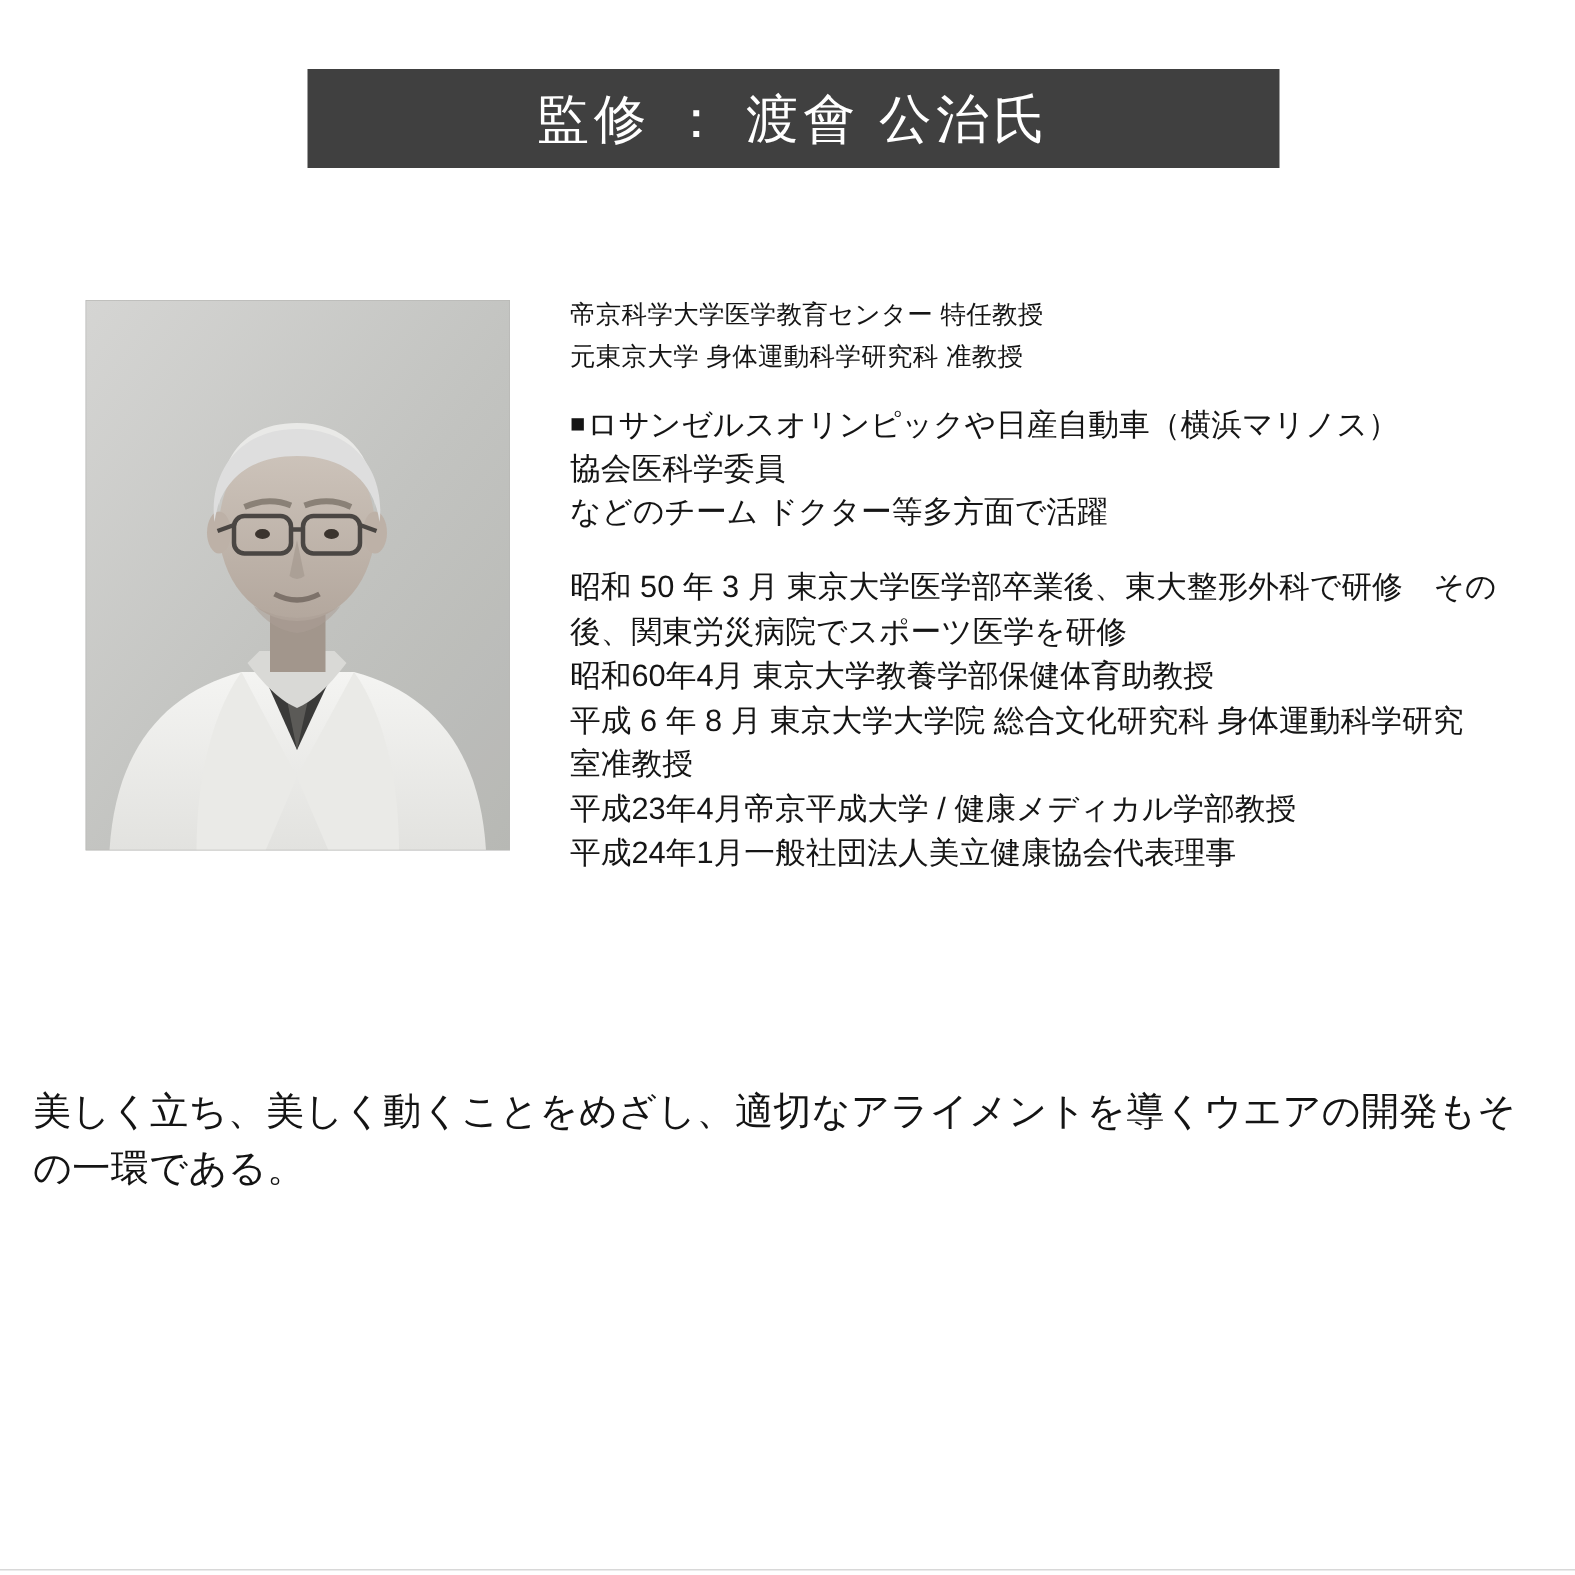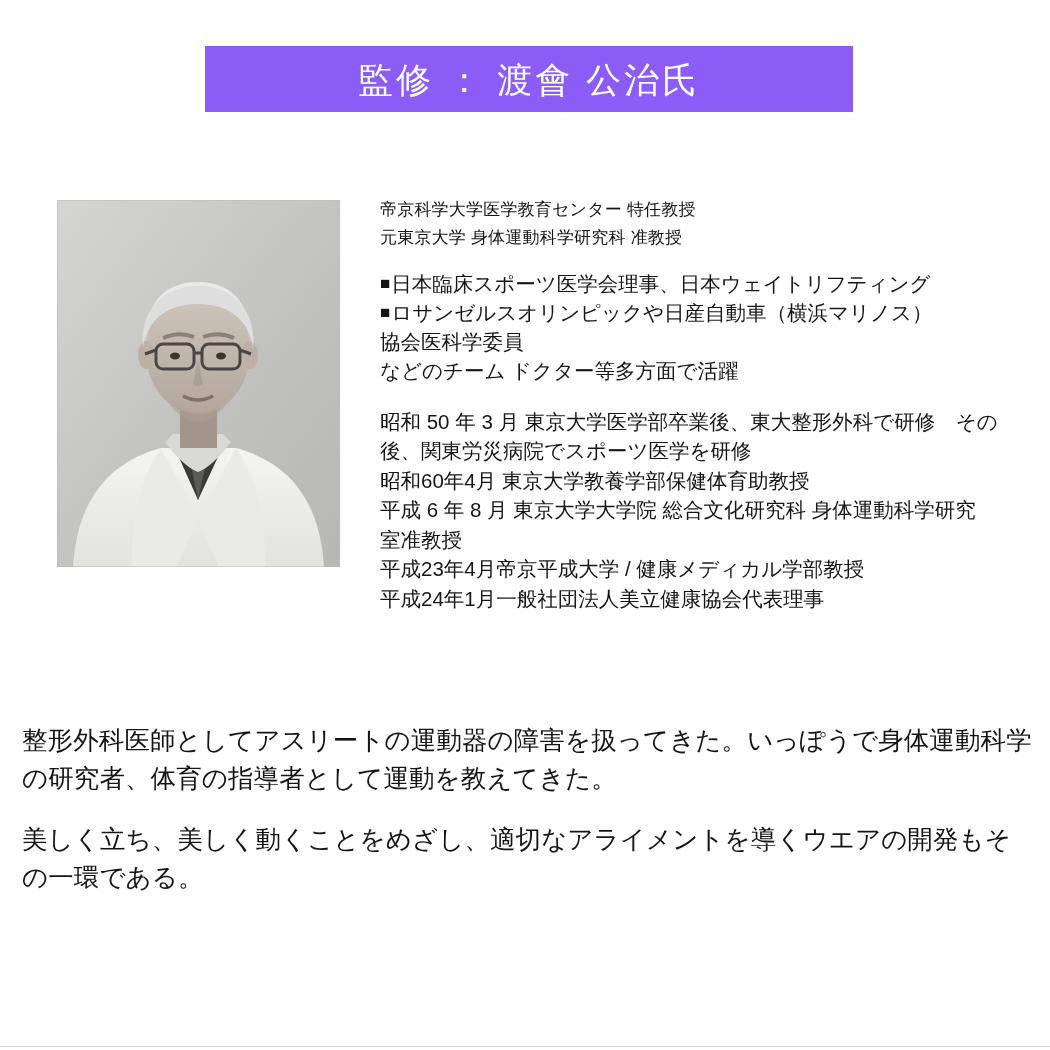--- a/index.html
+++ b/index.html
@@ -23,21 +23,21 @@
     box-sizing: border-box;
   }
 
   
   .title-banner {
     position: absolute;
     left: 205px;
     top: 46px;
     width: 648px;
     height: 66px;
-    background: #8b5cf6;
+    background: #404040;
     display: flex;
     align-items: center;
     justify-content: center;
   }
   .title-banner .title-text {
     color: #ffffff;
     font-size: 35px;
     letter-spacing: 3px;
     font-weight: 400;
     line-height: 1;
@@ -194,36 +194,34 @@
   </div>
 
   <div class="profile">
 
     <div class="headline">
       <div>帝京科学大学医学教育センター 特任教授</div>
       <div>元東京大学 身体運動科学研究科 准教授</div>
     </div>
 
     <div class="memberships">
-      <div class="row sq">日本臨床スポーツ医学会理事、日本ウェイトリフティング</div>
       <div class="row sq">ロサンゼルスオリンピックや日産自動車（横浜マリノス）</div>
       <div class="row">協会医科学委員</div>
       <div class="row">などのチーム ドクター等多方面で活躍</div>
     </div>
 
     <div class="history">
       <div>昭和 50 年 3 月 東京大学医学部卒業後、東大整形外科で研修　その</div>
       <div>後、関東労災病院でスポーツ医学を研修</div>
       <div>昭和60年4月 東京大学教養学部保健体育助教授</div>
       <div>平成 6 年 8 月 東京大学大学院 総合文化研究科 身体運動科学研究</div>
       <div>室准教授</div>
       <div>平成23年4月帝京平成大学 / 健康メディカル学部教授</div>
       <div>平成24年1月一般社団法人美立健康協会代表理事</div>
     </div>
   </div>
 
   <div class="body-copy">
-    <p>整形外科医師としてアスリートの運動器の障害を扱ってきた。いっぽうで身体運動科学の研究者、体育の指導者として運動を教えてきた。</p>
     <p>美しく立ち、美しく動くことをめざし、適切なアライメントを導くウエアの開発もその一環である。</p>
   </div>
 
   <div class="bottom-rule"></div>
 </div>
 
 </body></html>

